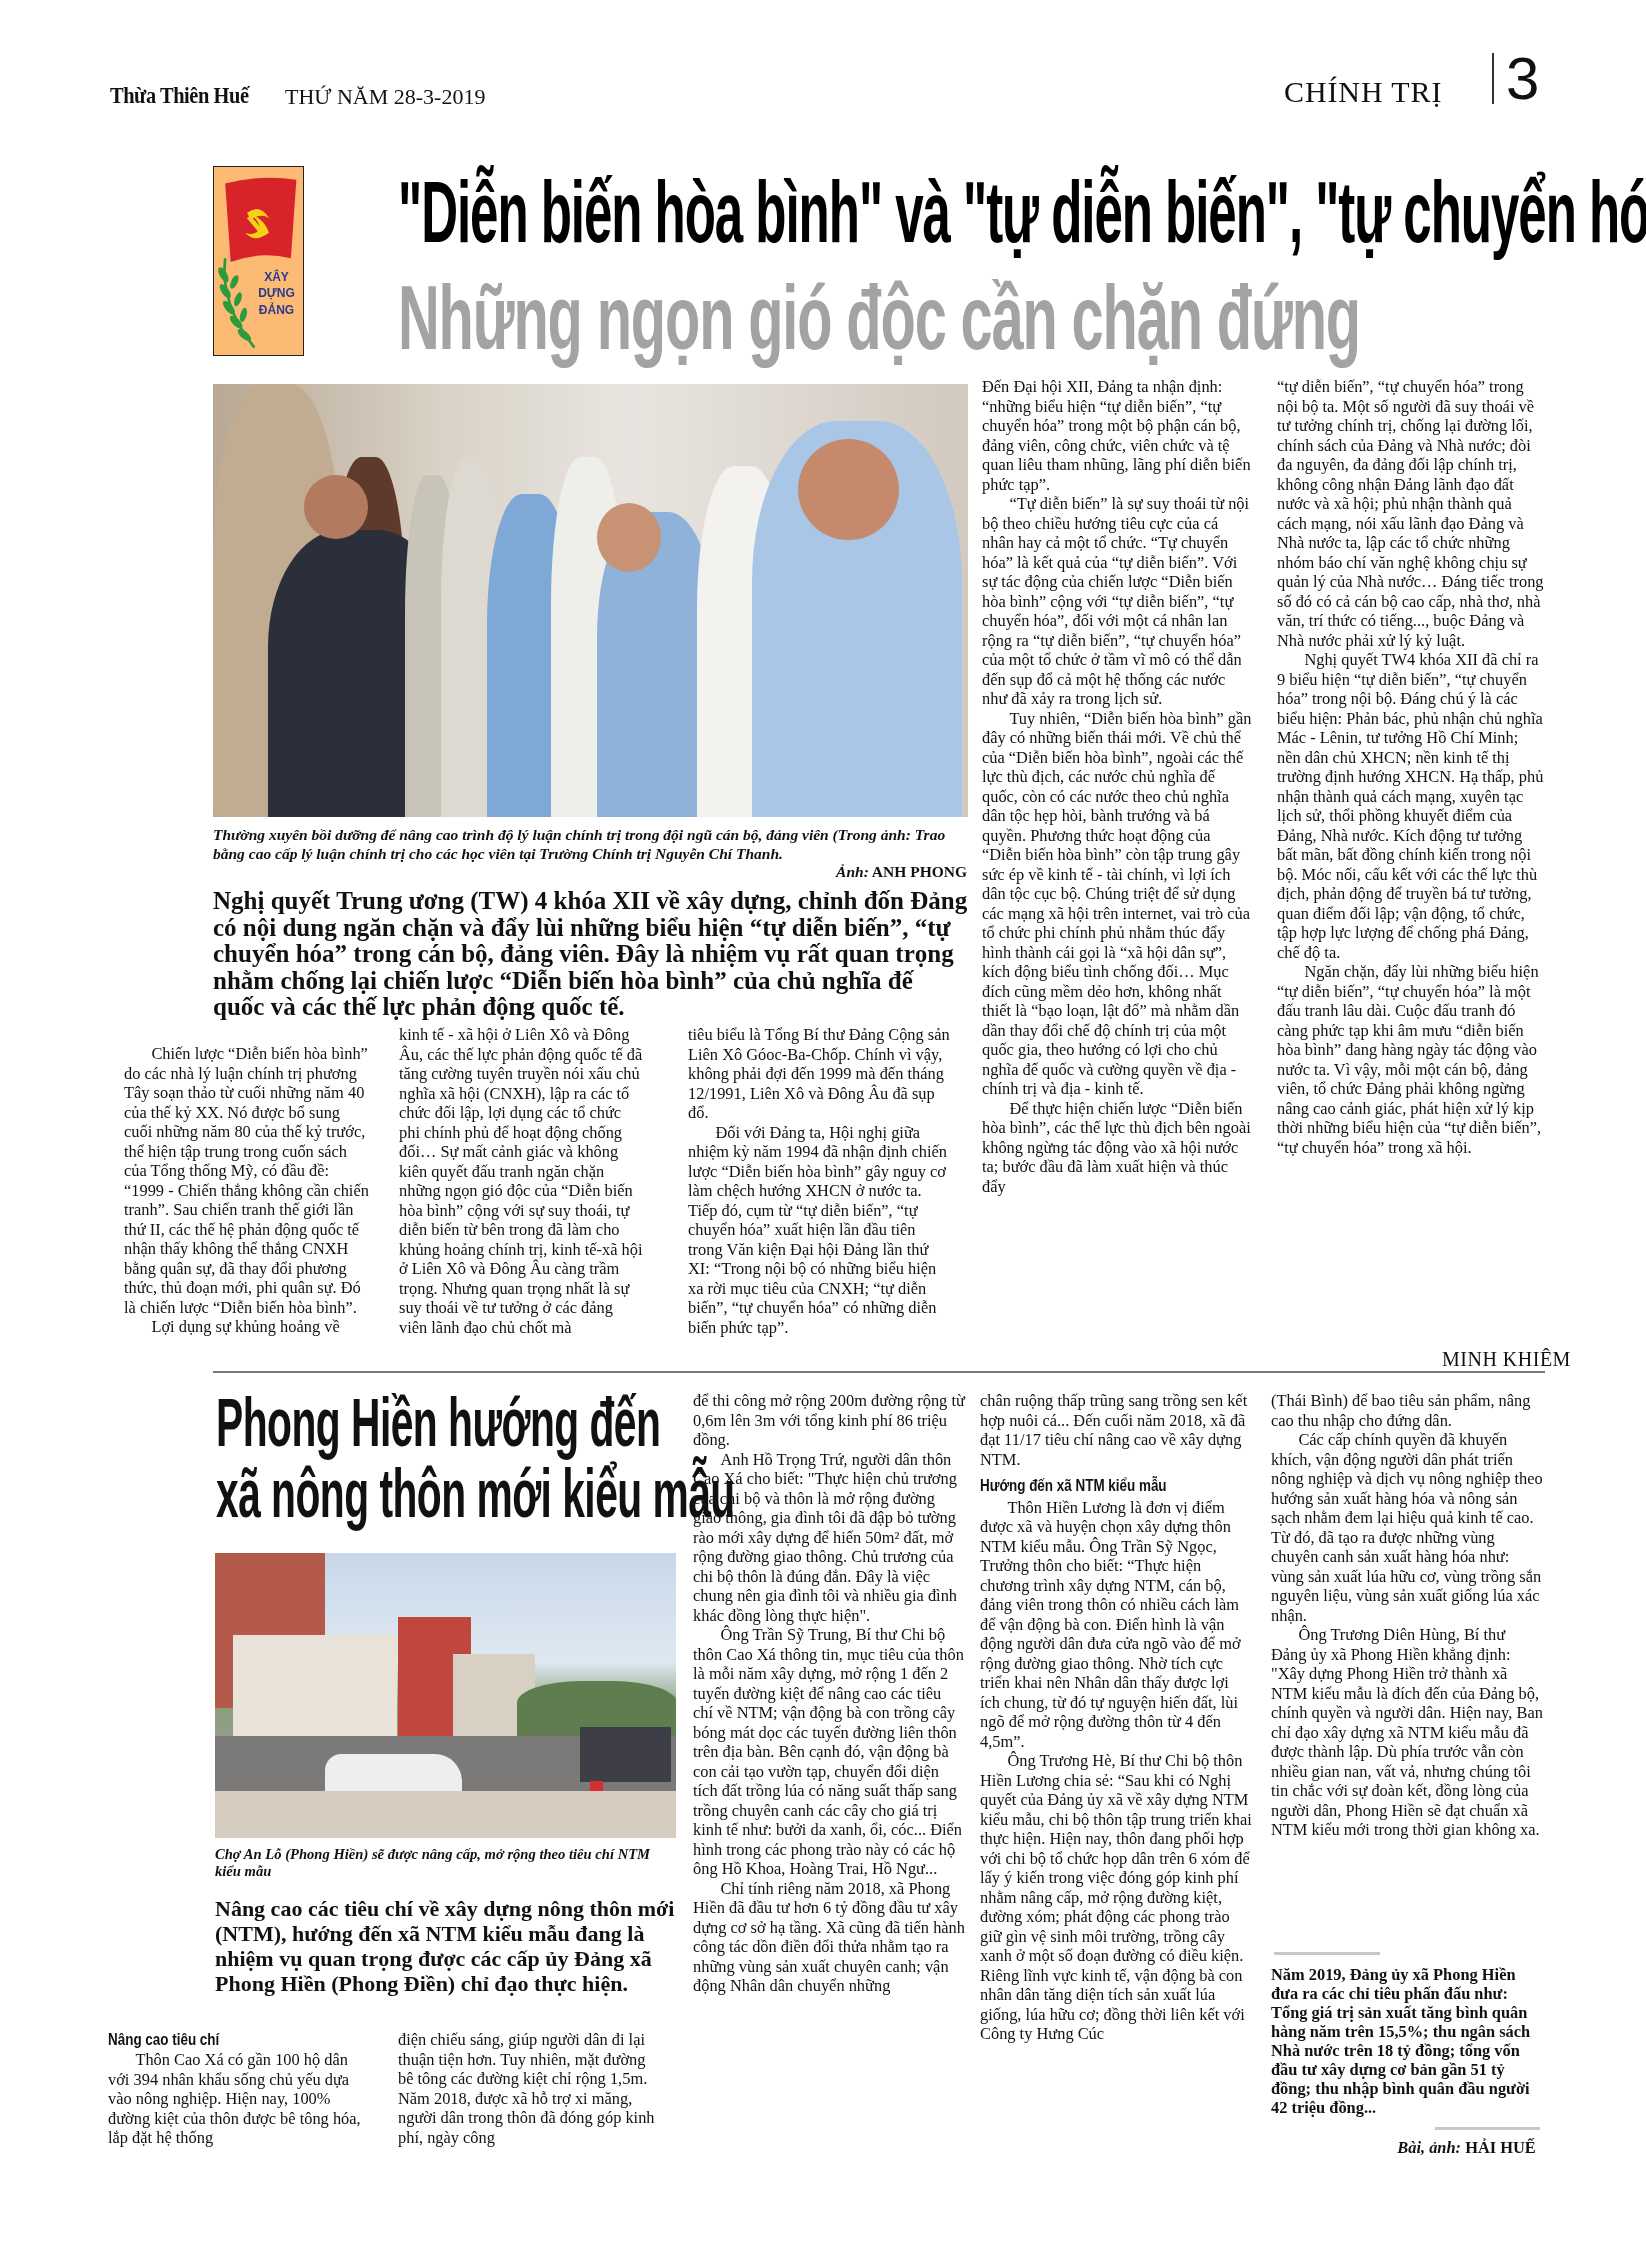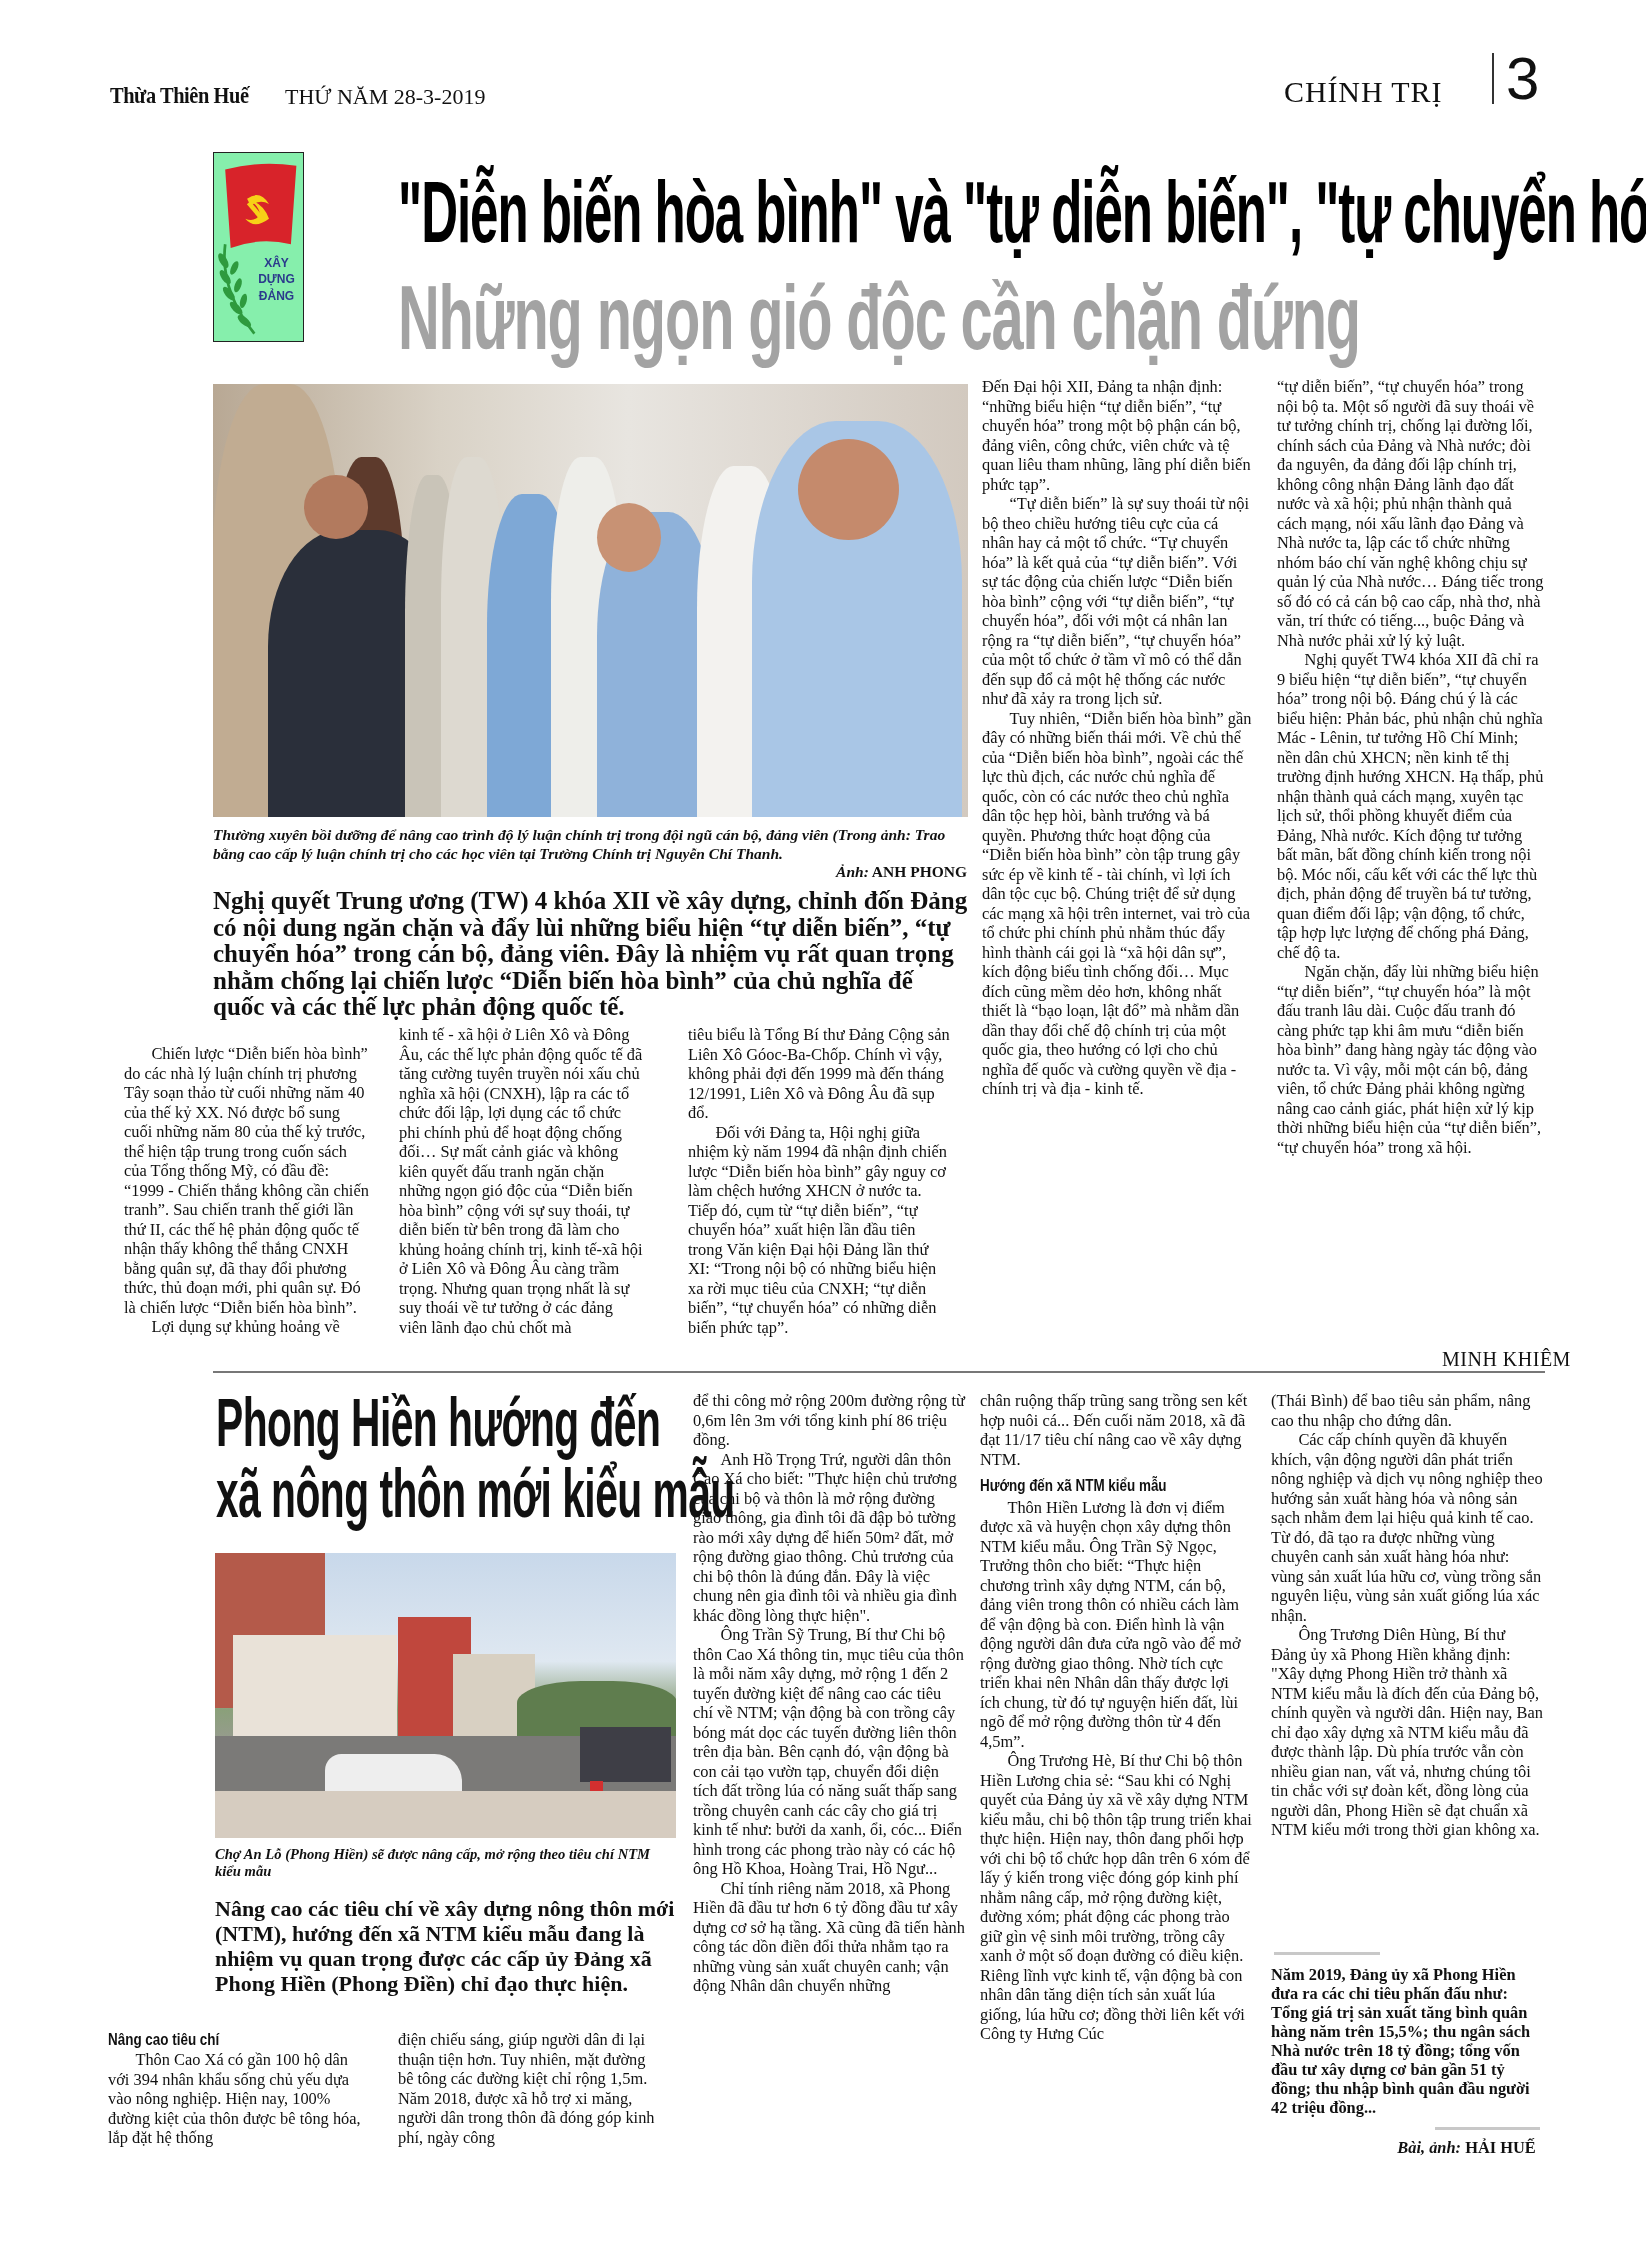--- a/index.html
+++ b/index.html
@@ -4,21 +4,21 @@
 <style>
   html, body { margin: 0; padding: 0; background: #ffffff; }
   body { width: 1647px; height: 2267px; position: relative; overflow: hidden; font-family: "Liberation Serif", serif; color: #111; }
   .abs { position: absolute; }
   .masthead-name { left: 110px; top: 82px; font-family: "Liberation Serif", serif; font-weight: bold; font-size: 24px; letter-spacing: -0.5px; transform: scaleX(0.85); transform-origin: left; }
   .masthead-date { left: 285px; top: 84px; font-size: 22px; }
   .section-name { left: 1284px; top: 75px; font-size: 30px; letter-spacing: 0.9px; }
   .page-divider { left: 1492px; top: 53px; width: 1.8px; height: 51px; background: #333; }
   .page-number { left: 1506px; top: 44px; font-family: "Liberation Sans", sans-serif; font-size: 60px; }
 
-  .logo-box { left: 213px; top: 152px; width: 89px; height: 188px; border: 1.8px solid #222; background: #86efac; overflow: hidden; }
+  .logo-box { left: 213px; top: 166px; width: 89px; height: 188px; border: 1.8px solid #222; background: #fdba74; overflow: hidden; }
   .logo-box svg { width: 100%; height: 100%; display: block; }
   .headline1 { left: 398px; top: 164px; font-family: "Liberation Sans", sans-serif; font-weight: bold; font-size: 88px; line-height: 95px; transform: scaleX(0.58); transform-origin: left top; white-space: nowrap; letter-spacing: -1.8px; color: #000; }
   .headline2 { left: 398px; top: 270px; font-family: "Liberation Sans", sans-serif; font-weight: bold; font-size: 91px; line-height: 95px; transform: scaleX(0.635); transform-origin: left top; white-space: nowrap; letter-spacing: -1.8px; color: #a3a3a3; }
 
   .photo1 { left: 213px; top: 384px; width: 755px; height: 433px; background: linear-gradient(90deg,#b8a894 0%,#d9d2c6 30%,#e8e5e0 55%,#d2c9bf 100%); overflow: hidden; }
   .photo1 .p { position: absolute; border-radius: 40% 40% 5.5px 5.5px; }
   .caption1 { left: 213px; top: 825px; width: 755px; font-style: italic; font-weight: bold; font-size: 15.5px; line-height: 19px; }
   .credit1 { left: 640px; top: 863px; width: 327px; text-align: right; font-size: 15.5px; font-weight: bold; }
   .credit1 i { font-style: italic; }
   .lead1 { left: 213px; top: 888px; width: 755px; font-weight: bold; font-size: 25px; line-height: 26.5px; }
@@ -118,20 +118,21 @@
   <p class="noindent">kinh tế - xã hội ở Liên Xô và Đông Âu, các thế lực phản động quốc tế đã tăng cường tuyên truyền nói xấu chủ nghĩa xã hội (CNXH), lập ra các tổ chức đối lập, lợi dụng các tổ chức phi chính phủ để hoạt động chống đối… Sự mất cảnh giác và không kiên quyết đấu tranh ngăn chặn những ngọn gió độc của “Diễn biến hòa bình” cộng với sự suy thoái, tự diễn biến từ bên trong đã làm cho khủng hoảng chính trị, kinh tế-xã hội ở Liên Xô và Đông Âu càng trầm trọng. Nhưng quan trọng nhất là sự suy thoái về tư tưởng ở các đảng viên lãnh đạo chủ chốt mà</p>
 </div>
 <div class="abs col a1c3">
   <p class="noindent">tiêu biểu là Tổng Bí thư Đảng Cộng sản Liên Xô Góoc-Ba-Chốp. Chính vì vậy, không phải đợi đến 1999 mà đến tháng 12/1991, Liên Xô và Đông Âu đã sụp đổ.</p>
   <p>Đối với Đảng ta, Hội nghị giữa nhiệm kỳ năm 1994 đã nhận định chiến lược “Diễn biến hòa bình” gây nguy cơ làm chệch hướng XHCN ở nước ta. Tiếp đó, cụm từ “tự diễn biến”, “tự chuyển hóa” xuất hiện lần đầu tiên trong Văn kiện Đại hội Đảng lần thứ XI: “Trong nội bộ có những biểu hiện xa rời mục tiêu của CNXH; “tự diễn biến”, “tự chuyển hóa” có những diễn biến phức tạp”.</p>
 </div>
 <div class="abs col a1c4">
   <p class="noindent">Đến Đại hội XII, Đảng ta nhận định: “những biểu hiện “tự diễn biến”, “tự chuyển hóa” trong một bộ phận cán bộ, đảng viên, công chức, viên chức và tệ quan liêu tham nhũng, lãng phí diễn biến phức tạp”.</p>
   <p>“Tự diễn biến” là sự suy thoái từ nội bộ theo chiều hướng tiêu cực của cá nhân hay cả một tổ chức. “Tự chuyển hóa” là kết quả của “tự diễn biến”. Với sự tác động của chiến lược “Diễn biến hòa bình” cộng với “tự diễn biến”, “tự chuyển hóa”, đối với một cá nhân lan rộng ra “tự diễn biến”, “tự chuyển hóa” của một tổ chức ở tầm vĩ mô có thể dẫn đến sụp đổ cả một hệ thống các nước như đã xảy ra trong lịch sử.</p>
   <p>Tuy nhiên, “Diễn biến hòa bình” gần đây có những biến thái mới. Về chủ thể của “Diễn biến hòa bình”, ngoài các thế lực thù địch, các nước chủ nghĩa đế quốc, còn có các nước theo chủ nghĩa dân tộc hẹp hòi, bành trướng và bá quyền. Phương thức hoạt động của “Diễn biến hòa bình” còn tập trung gây sức ép về kinh tế - tài chính, vì lợi ích dân tộc cục bộ. Chúng triệt để sử dụng các mạng xã hội trên internet, vai trò của tổ chức phi chính phủ nhằm thúc đẩy hình thành cái gọi là “xã hội dân sự”, kích động biểu tình chống đối… Mục đích cũng mềm dẻo hơn, không nhất thiết là “bạo loạn, lật đổ” mà nhằm dần dần thay đổi chế độ chính trị của một quốc gia, theo hướng có lợi cho chủ nghĩa đế quốc và cường quyền về địa - chính trị và địa - kinh tế.</p>
+  <p>Để thực hiện chiến lược “Diễn biến hòa bình”, các thế lực thù địch bên ngoài không ngừng tác động vào xã hội nước ta; bước đầu đã làm xuất hiện và thúc đẩy</p>
 </div>
 <div class="abs col a1c5">
   <p class="noindent">“tự diễn biến”, “tự chuyển hóa” trong nội bộ ta. Một số người đã suy thoái về tư tưởng chính trị, chống lại đường lối, chính sách của Đảng và Nhà nước; đòi đa nguyên, đa đảng đối lập chính trị, không công nhận Đảng lãnh đạo đất nước và xã hội; phủ nhận thành quả cách mạng, nói xấu lãnh đạo Đảng và Nhà nước ta, lập các tổ chức những nhóm báo chí văn nghệ không chịu sự quản lý của Nhà nước… Đáng tiếc trong số đó có cả cán bộ cao cấp, nhà thơ, nhà văn, trí thức có tiếng..., buộc Đảng và Nhà nước phải xử lý kỷ luật.</p>
   <p>Nghị quyết TW4 khóa XII đã chỉ ra 9 biểu hiện “tự diễn biến”, “tự chuyển hóa” trong nội bộ. Đáng chú ý là các biểu hiện: Phản bác, phủ nhận chủ nghĩa Mác - Lênin, tư tưởng Hồ Chí Minh; nền dân chủ XHCN; nền kinh tế thị trường định hướng XHCN. Hạ thấp, phủ nhận thành quả cách mạng, xuyên tạc lịch sử, thổi phồng khuyết điểm của Đảng, Nhà nước. Kích động tư tưởng bất mãn, bất đồng chính kiến trong nội bộ. Móc nối, cấu kết với các thế lực thù địch, phản động để truyền bá tư tưởng, quan điểm đối lập; vận động, tổ chức, tập hợp lực lượng để chống phá Đảng, chế độ ta.</p>
   <p>Ngăn chặn, đẩy lùi những biểu hiện “tự diễn biến”, “tự chuyển hóa” là một đấu tranh lâu dài. Cuộc đấu tranh đó càng phức tạp khi âm mưu “diễn biến hòa bình” đang hàng ngày tác động vào nước ta. Vì vậy, mỗi một cán bộ, đảng viên, tổ chức Đảng phải không ngừng nâng cao cảnh giác, phát hiện xử lý kịp thời những biểu hiện của “tự diễn biến”, “tự chuyển hóa” trong xã hội.</p>
 </div>
 <div class="abs byline1">MINH KHIÊM</div>
 <div class="abs rule rule1"></div>
 
 <div class="abs headline3">

